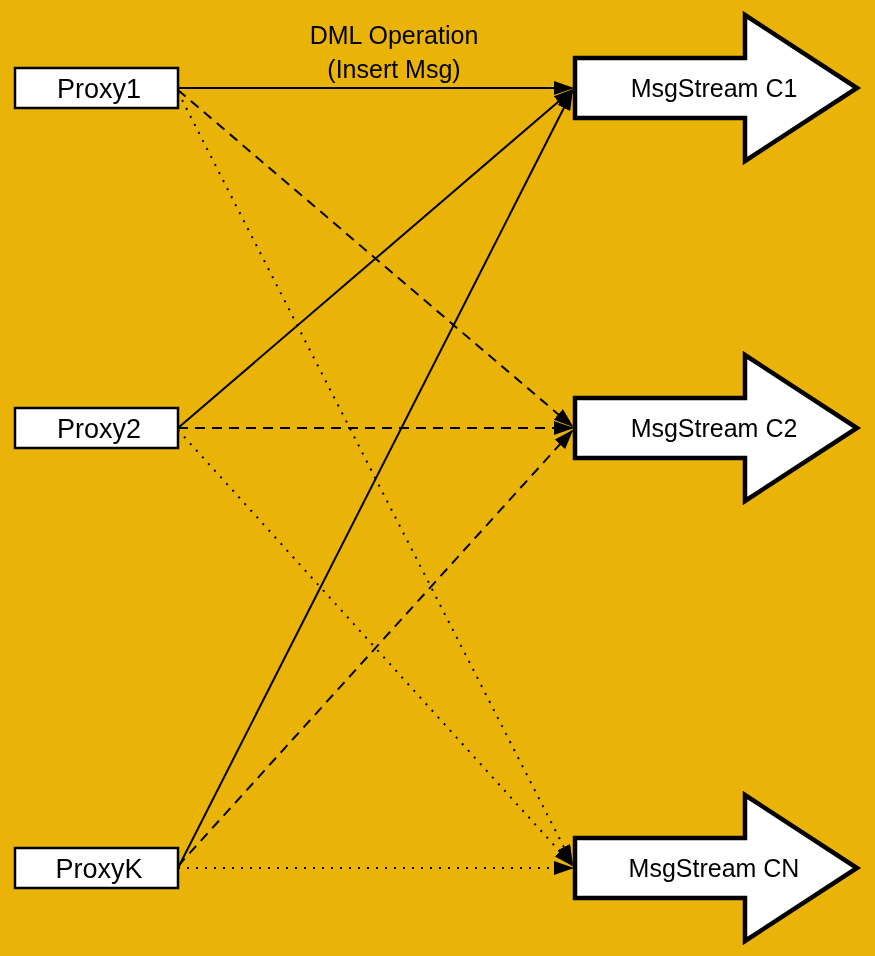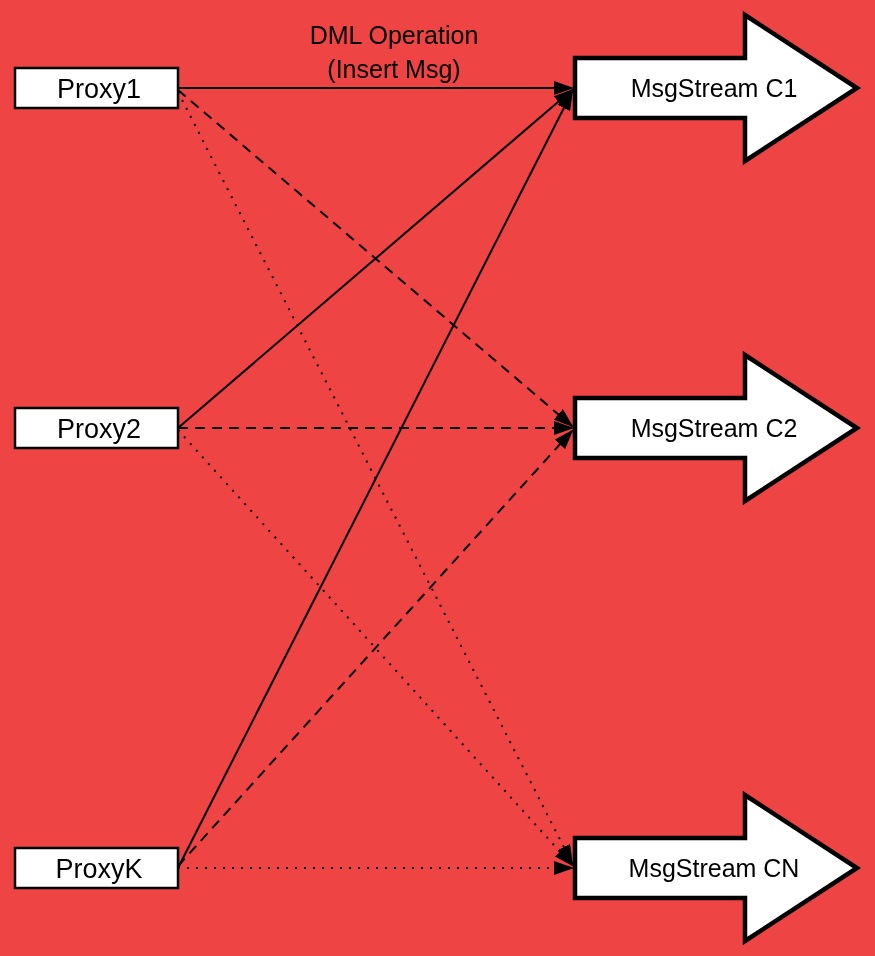--- a/index.html
+++ b/index.html
@@ -4,21 +4,21 @@
 <style>
   html, body {
     margin: 0;
     padding: 0;
     background: #ffffff;
   }
   .canvas-wrap {
     position: relative;
     width: 875px;
     height: 956px;
-    background: #ef4444;
+    background: #eab308;
     font-family: "Liberation Sans", sans-serif;
   }
   svg { display: block; }
 
   .edge {
     stroke: #000000;
     stroke-width: 2;
     fill: none;
   }
   .edge.dashed { stroke-dasharray: 10 7; }

